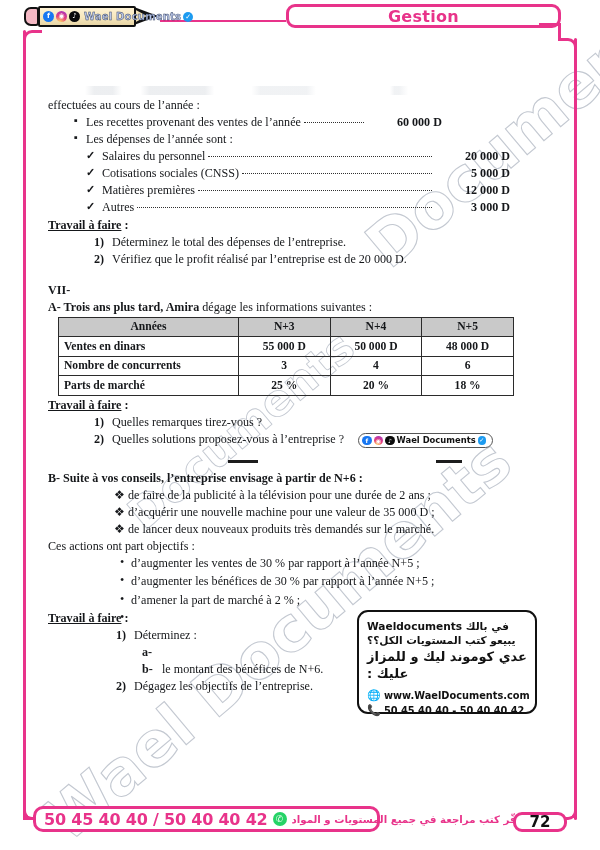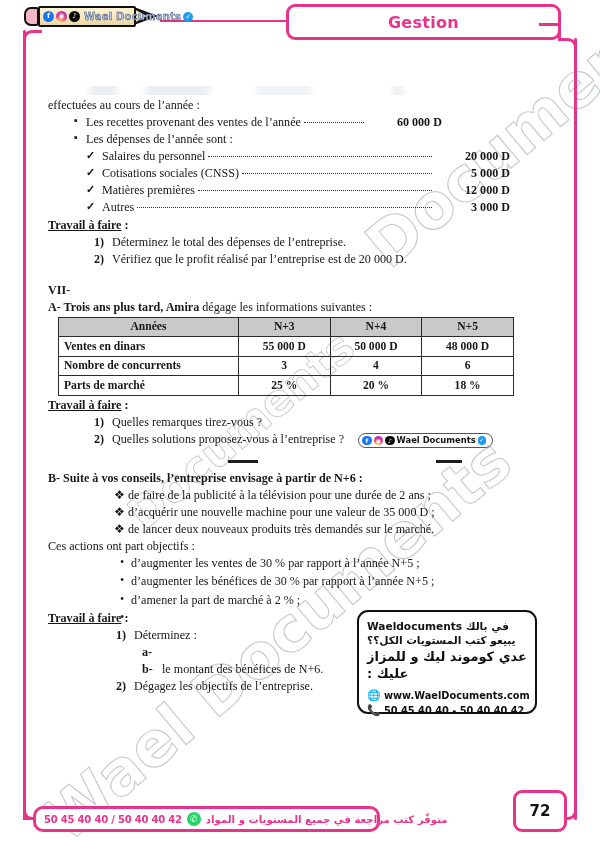--- a/index.html
+++ b/index.html
@@ -67,21 +67,21 @@
   .soc-tt{background:#0b0b0b;}
   .pencil-text{
     font-family:"DejaVu Sans",sans-serif;font-weight:bold;font-size:10px;
     color:#b9c6e8;-webkit-text-stroke:0.4px #2b3a5c;
     letter-spacing:0.2px;white-space:nowrap;margin-left:2px;
   }
   .verified{width:10px;height:10px;border-radius:50%;background:#1d9bf0;color:#fff;
     font-size:7px;text-align:center;line-height:10px;font-family:"DejaVu Sans",sans-serif;flex:0 0 auto;}
 
   .gestion-pill{
-    position:absolute;left:286px;top:4px;width:275px;height:36px;
+    position:absolute;left:286px;top:4px;width:275px;height:24px;
     border:3px solid #e8338a;border-radius:9px;box-sizing:border-box;
     display:flex;align-items:center;justify-content:center;background:#fff;
   }
   .gestion-text{
     font-family:"DejaVu Sans",sans-serif;font-weight:bold;font-size:16px;
     color:#e8338a;letter-spacing:0.3px;
   }
 
   
   .doc{
@@ -170,30 +170,30 @@
     position:absolute;left:33px;bottom:18px;width:347px;height:26px;
     border:3px solid #e8338a;border-radius:10px;background:#fff;box-sizing:border-box;
     display:flex;align-items:center;justify-content:flex-end;gap:5px;
     padding:0 8px;direction:rtl;
   }
   .footer-ar{
     font-family:"DejaVu Sans",sans-serif;font-weight:bold;font-size:10.2px;color:#e8338a;
     white-space:nowrap;
   }
   .footer-phone{
-    font-family:"DejaVu Sans",sans-serif;font-weight:bold;font-size:10px;color:#e8338a;
+    font-family:"DejaVu Sans",sans-serif;font-weight:bold;font-size:16px;color:#e8338a;
     white-space:nowrap;direction:ltr;letter-spacing:-0.2px;
   }
   .wa-ic{
     width:14px;height:14px;border-radius:50%;background:#25d366;color:#fff;
     font-size:9px;line-height:14px;text-align:center;flex:0 0 14px;
     font-family:"DejaVu Sans",sans-serif;
   }
   .page-pill{
-    position:absolute;right:33px;bottom:18px;width:54px;height:42px;
+    position:absolute;right:33px;bottom:18px;width:54px;height:20px;
     border:3px solid #e8338a;border-radius:9px;background:#fff;box-sizing:border-box;
     display:flex;align-items:center;justify-content:center;
   }
   .page-num{font-family:"DejaVu Sans",sans-serif;font-weight:bold;font-size:15px;color:#111;}
 
   
   .wm{
     position:absolute;
     font-family:"DejaVu Sans",sans-serif;font-weight:bold;
     color:transparent;-webkit-text-stroke:1.1px #b9bfc9;

